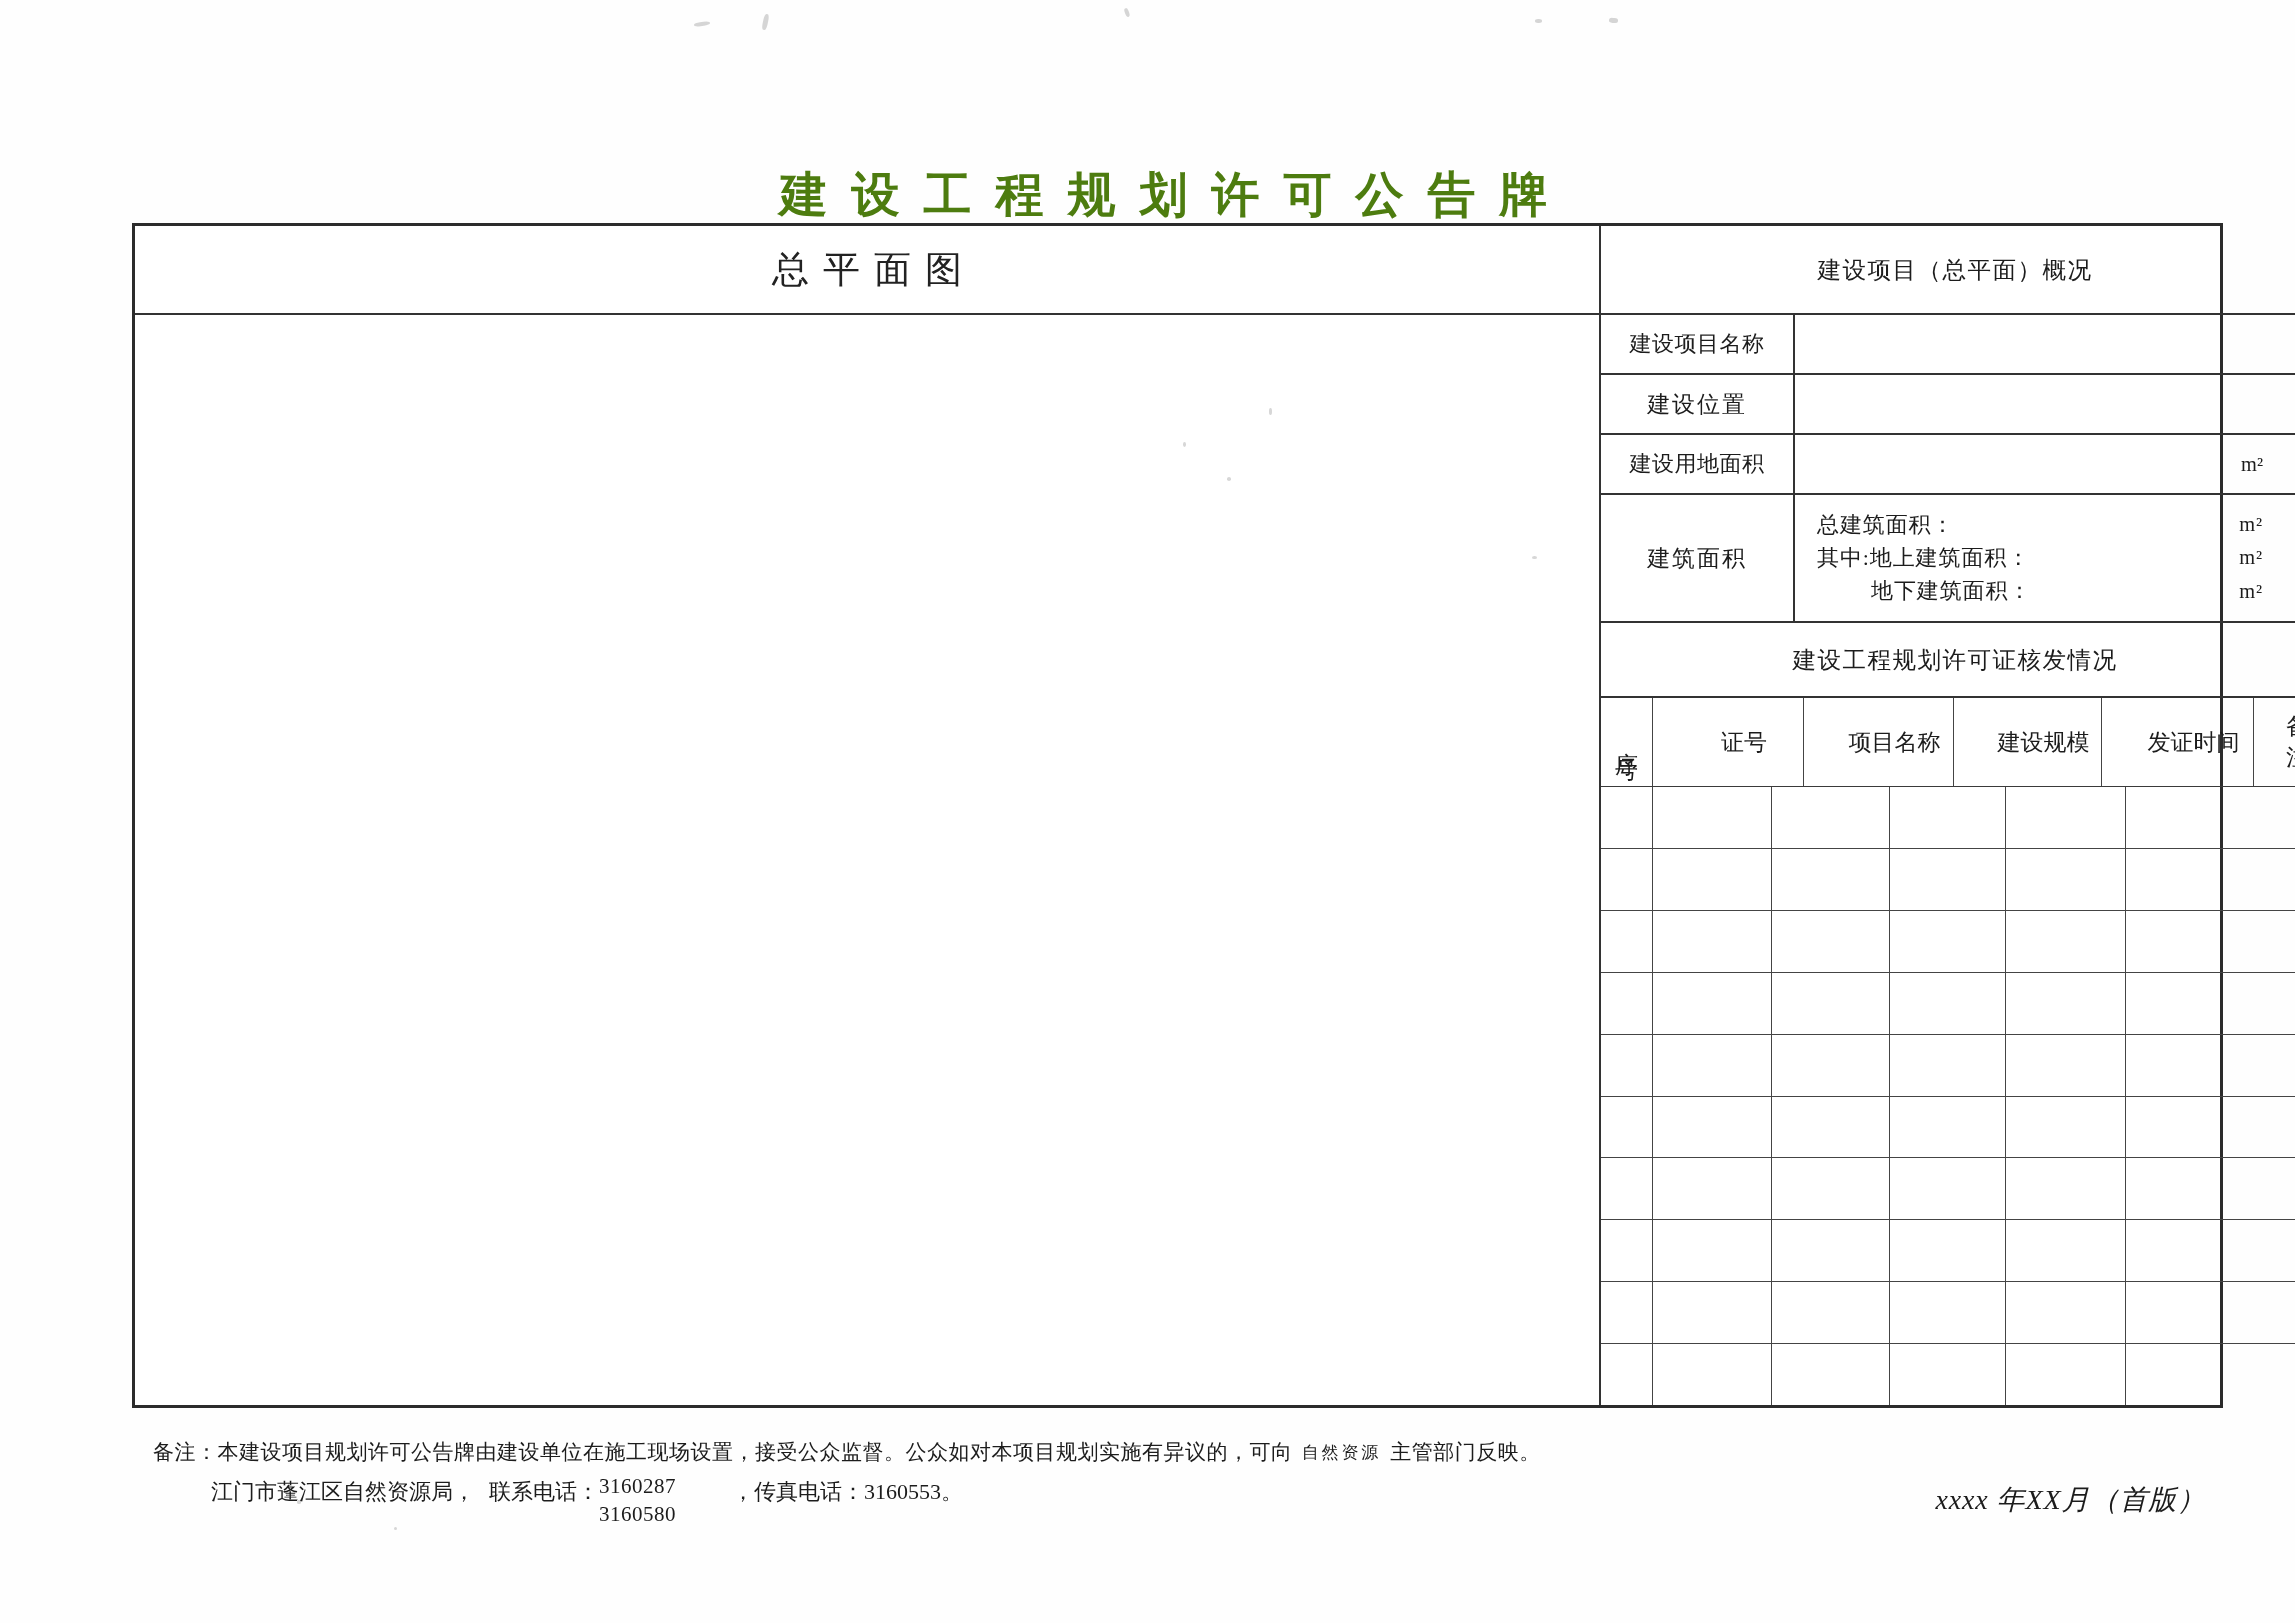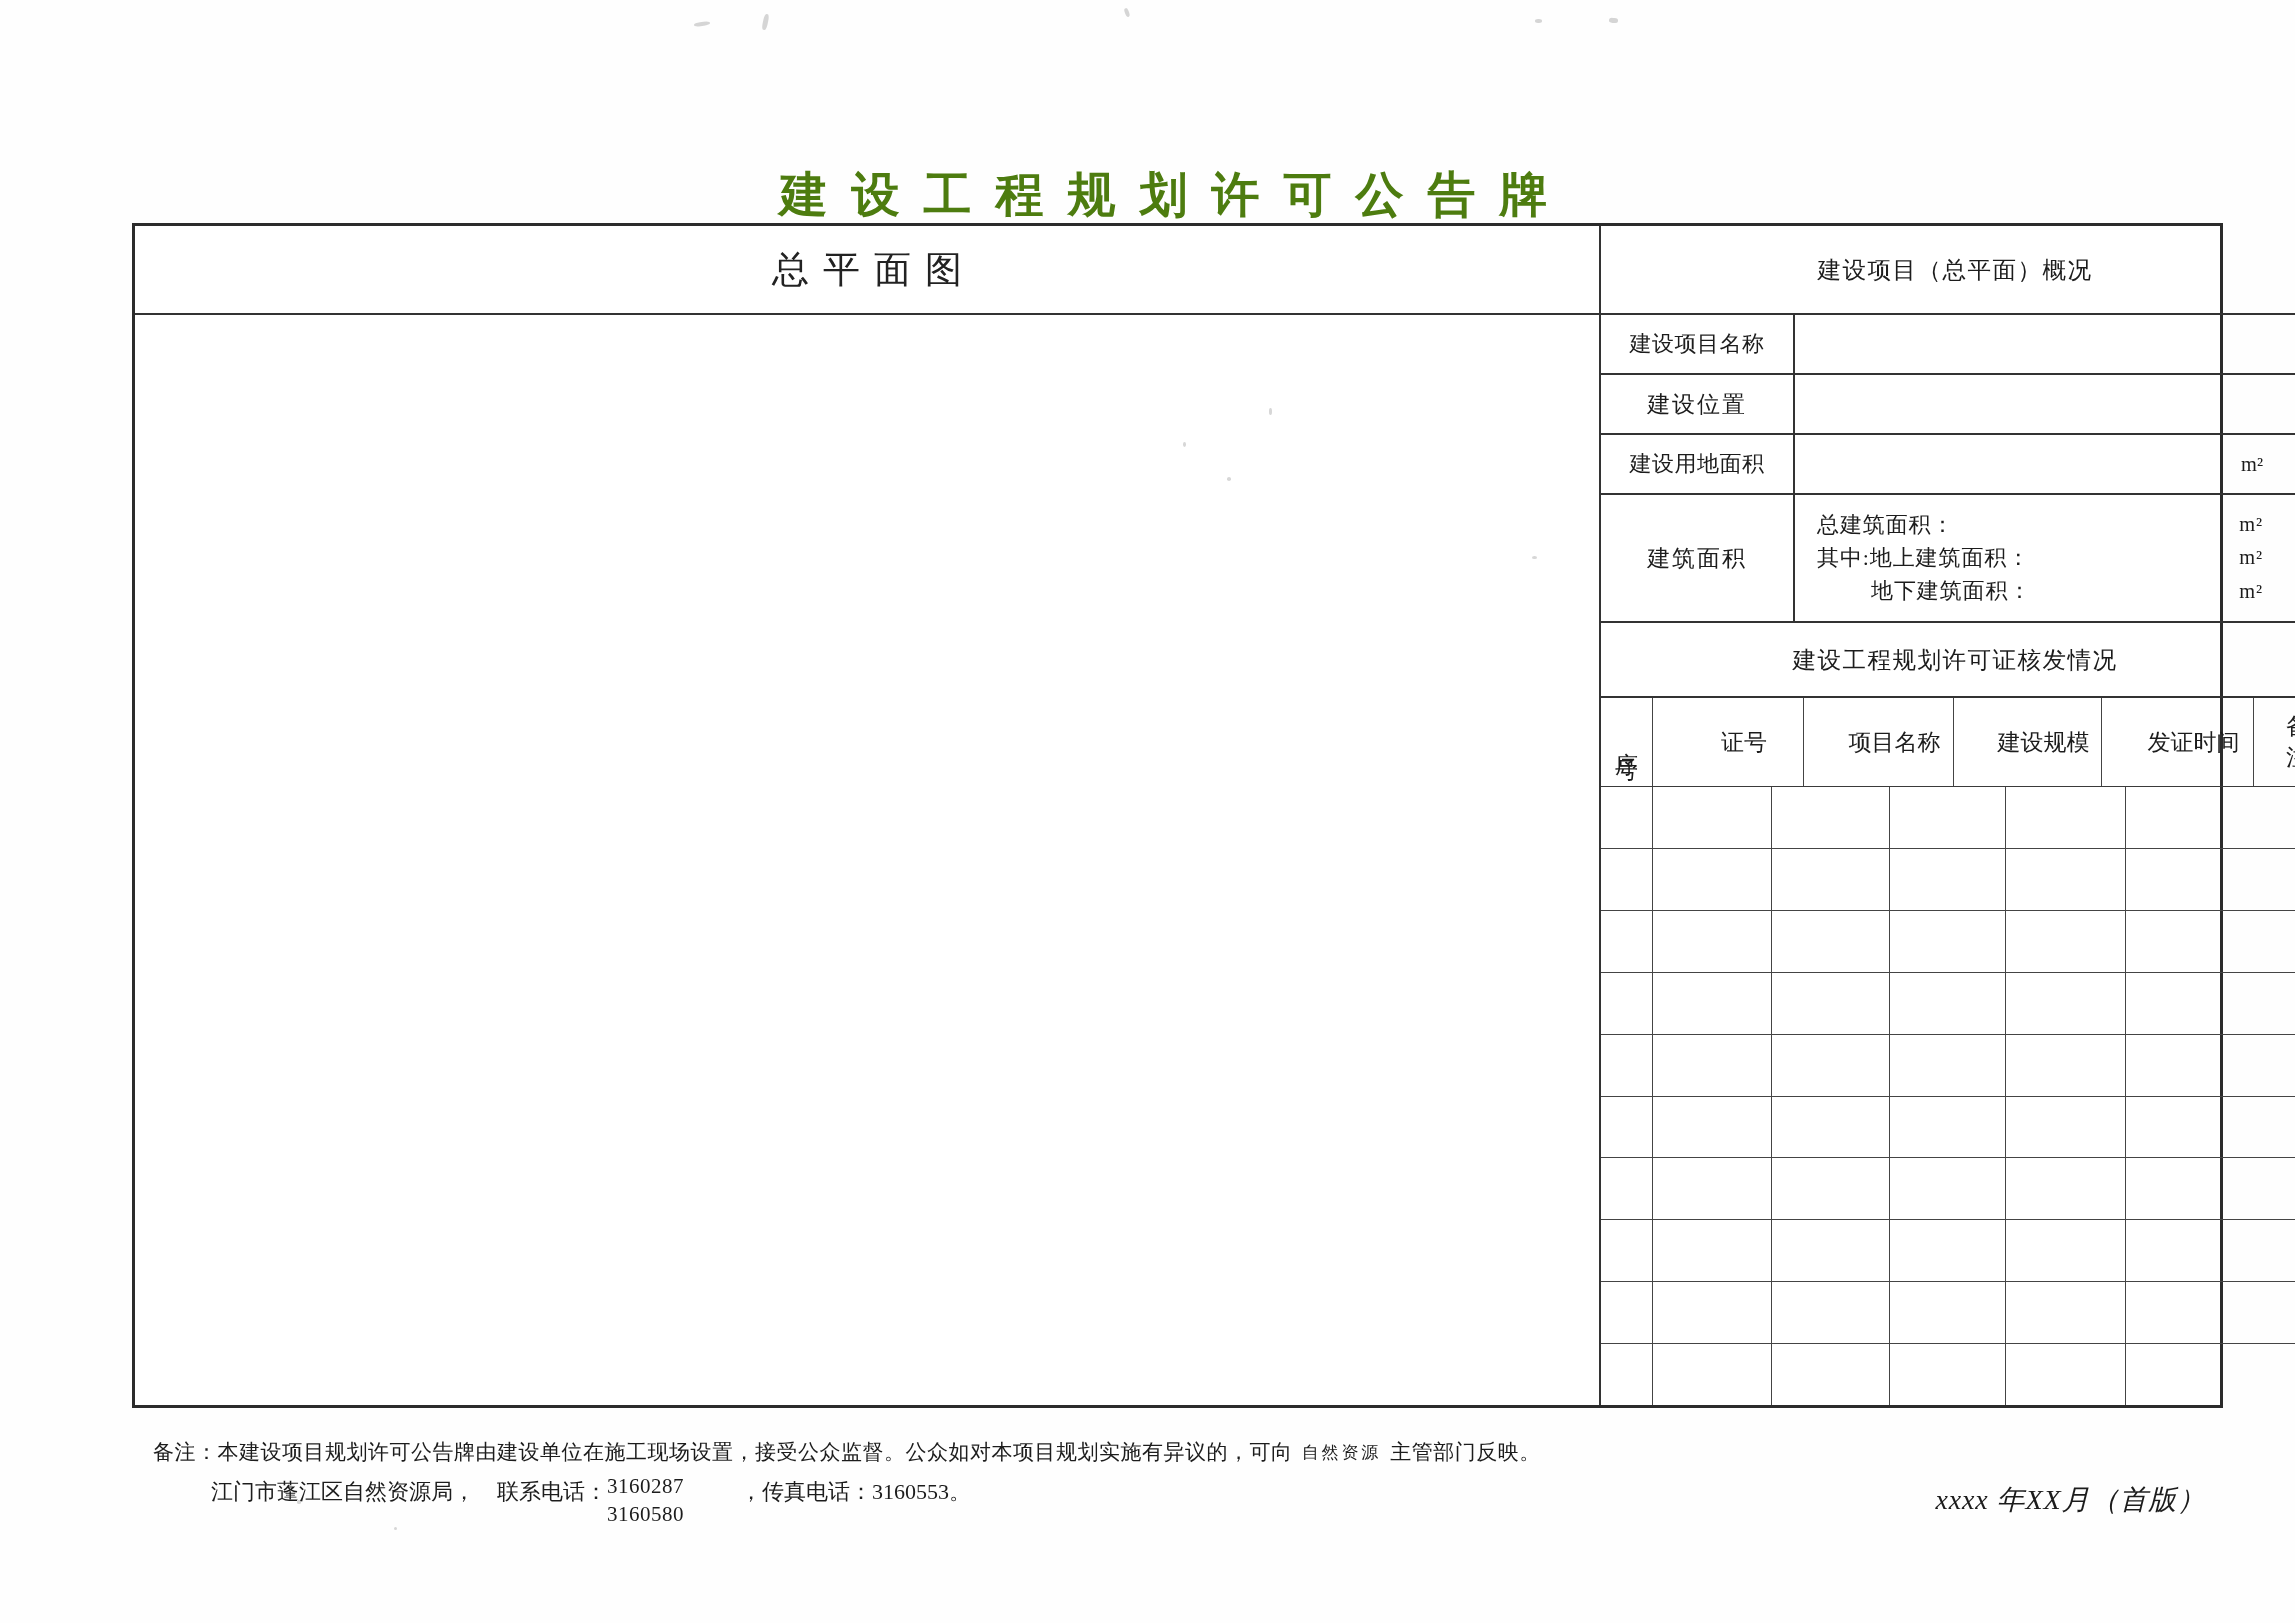--- a/index.html
+++ b/index.html
@@ -123,21 +123,21 @@
     white-space:nowrap;
   }
   .footer-note .inserted{
     font-size:17px;margin:0 9.3px;
     position:relative;top:-1.4px;letter-spacing:2.8px;
   }
   .footer-line2{
     position:absolute;left:211px;top:1477px;
     font-size:22px;white-space:nowrap;
   }
-  .contact-label{margin-left:22px;}
+  .contact-label{margin-left:14px;}
   .phone-stack{
     display:inline-block;vertical-align:top;
     font-size:21px;line-height:1.32;
     margin-top:-3.7px;
     letter-spacing:0.5px;
   }
   .phone-stack div{text-align:left;}
   .fax-sep{margin-left:56px;}
   .edition{
     position:absolute;right:89px;top:1481px;

